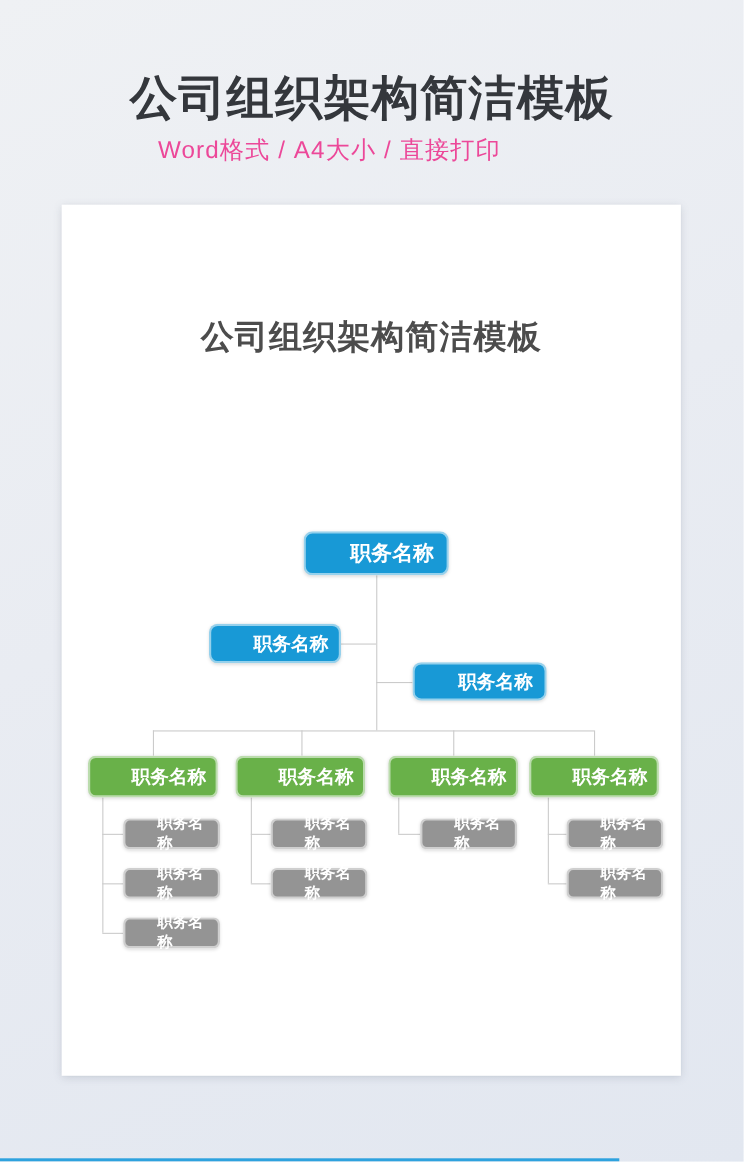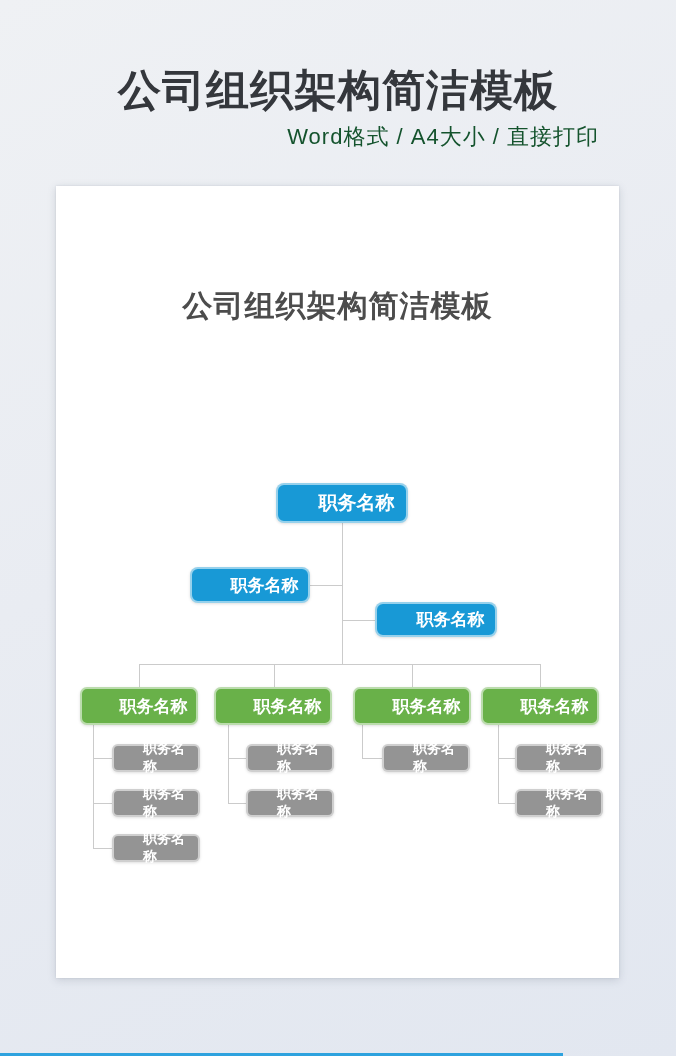--- a/index.html
+++ b/index.html
@@ -9,21 +9,21 @@
     font-family:"Liberation Sans","DejaVu Sans",sans-serif;
   }
   
   .hdr{position:absolute;top:0;left:0;width:676px;text-align:center;}
   .hdr-title{
     margin:0;position:absolute;top:66px;left:0;width:676px;
     font-size:43px;font-weight:bold;color:#34373c;letter-spacing:1px;line-height:48px;
   }
   .hdr-sub{
     margin:0;position:absolute;top:124px;left:0;width:599px;
-    font-size:22px;color:#14532d;letter-spacing:1px;line-height:26px;text-align:right;
+    font-size:22px;color:#ec4899;letter-spacing:1px;line-height:26px;
   }
   
   .paper{
     position:absolute;left:56px;top:186px;width:563px;height:792px;
     background:#ffffff;
     box-shadow:0 2px 8px rgba(90,100,120,0.22),0 0 2px rgba(90,100,120,0.15);
   }
   .doc-title{
     position:absolute;top:100px;left:0;width:100%;text-align:center;
     font-family:"Liberation Serif","DejaVu Serif",serif;

